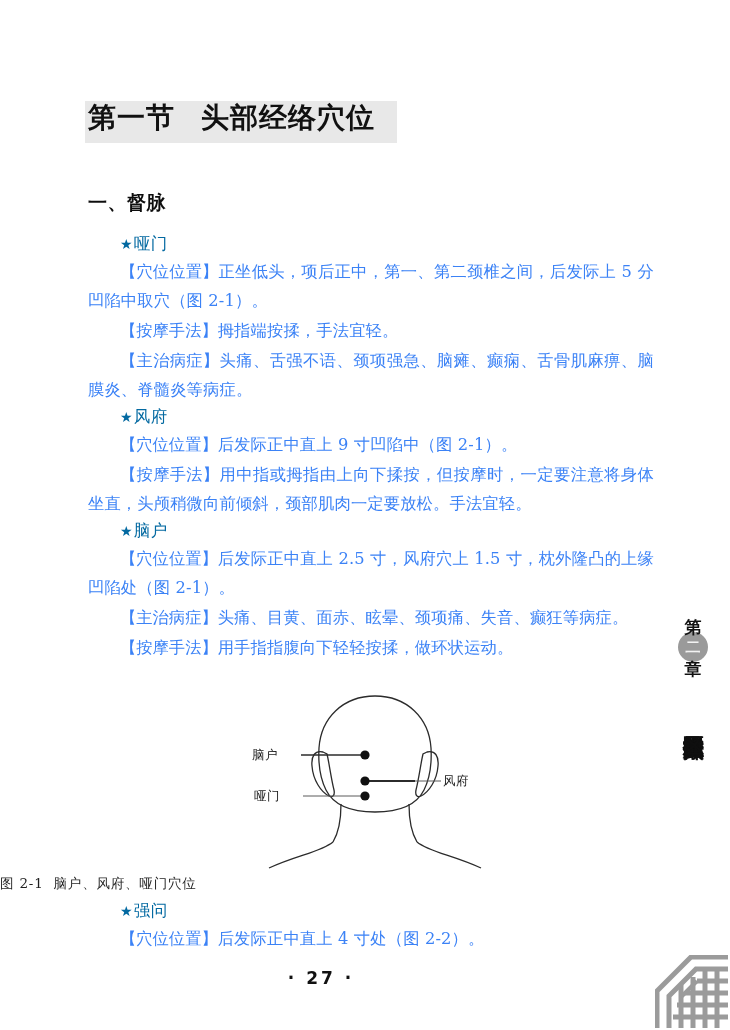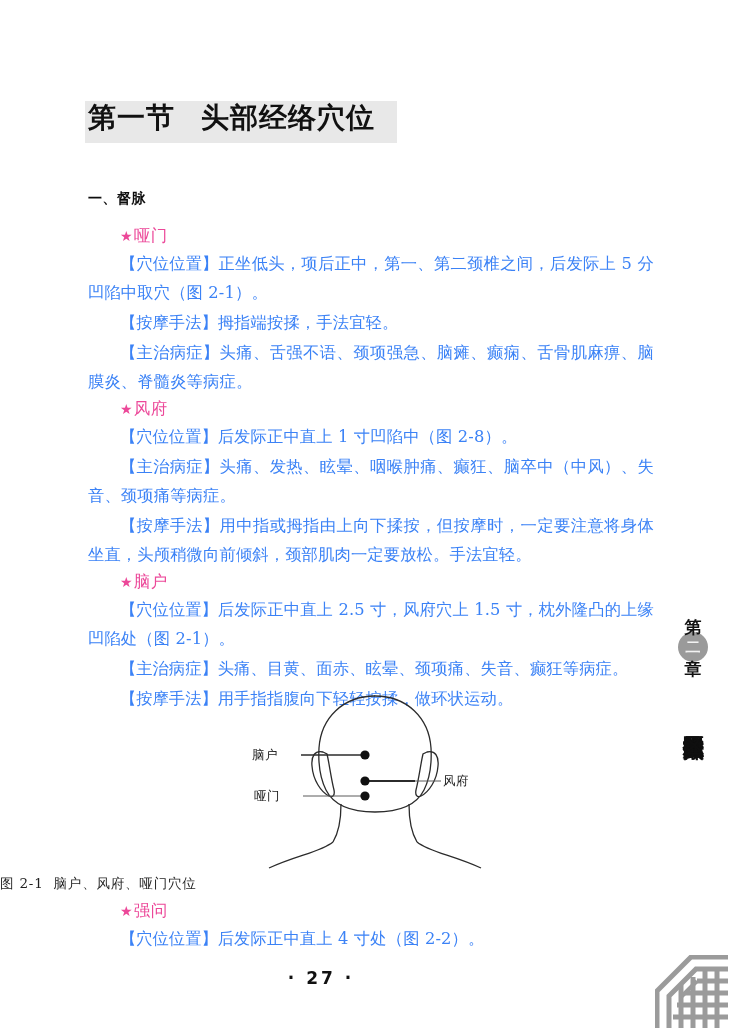--- a/index.html
+++ b/index.html
@@ -50,32 +50,32 @@
   
   .content {
     position: absolute;
     left: 88px;
     top: 190px;
     width: 566px;
   }
 
   h2.meridian {
     font-family: "DejaVu Serif", "Liberation Serif", serif;
-    font-size: 14px;
+    font-size: 19px;
     font-weight: bold;
     margin: 0 0 17px 0;
     letter-spacing: 0.5px;
     color: #0d0d0d;
   }
 
   .acupoint {
     font-size: 16.5px;
     margin: 2px 0 2px 32px;
     letter-spacing: 0.3px;
-    color: #ec4899;
+    color: #0369a1;
     font-weight: normal;
   }
   .acupoint .star {
     font-family: "DejaVu Sans", sans-serif;
     font-size: 14px;
     margin-right: 1px;
   }
 
   p.para {
     font-size: 16.3px;
@@ -233,24 +233,21 @@
       <span class="tag">【按摩手法】</span><span>拇指端按揉，手法宜轻。</span>
     </p>
     <p class="para">
       <span class="tag">【主治病症】</span><span>头痛、舌强不语、颈项强急、脑瘫、癫痫、舌骨肌麻痹、脑膜炎、脊髓炎等病症。</span>
     </p>
 
     <div class="acupoint">
       <span class="star">★</span><span>风府</span>
     </div>
     <p class="para">
-      <span class="tag">【穴位位置】</span><span>后发际正中直上 1 寸凹陷中（图 2-8）。</span>
-    </p>
-    <p class="para">
-      <span class="tag">【主治病症】</span><span>头痛、发热、眩晕、咽喉肿痛、癫狂、脑卒中（中风）、失音、颈项痛等病症。</span>
+      <span class="tag">【穴位位置】</span><span>后发际正中直上 9 寸凹陷中（图 2-1）。</span>
     </p>
     <p class="para">
       <span class="tag">【按摩手法】</span><span>用中指或拇指由上向下揉按，但按摩时，一定要注意将身体坐直，头颅稍微向前倾斜，颈部肌肉一定要放松。手法宜轻。</span>
     </p>
 
     <div class="acupoint">
       <span class="star">★</span><span>脑户</span>
     </div>
     <p class="para">
       <span class="tag">【穴位位置】</span><span>后发际正中直上 2.5 寸，风府穴上 1.5 寸，枕外隆凸的上缘凹陷处（图 2-1）。</span>

